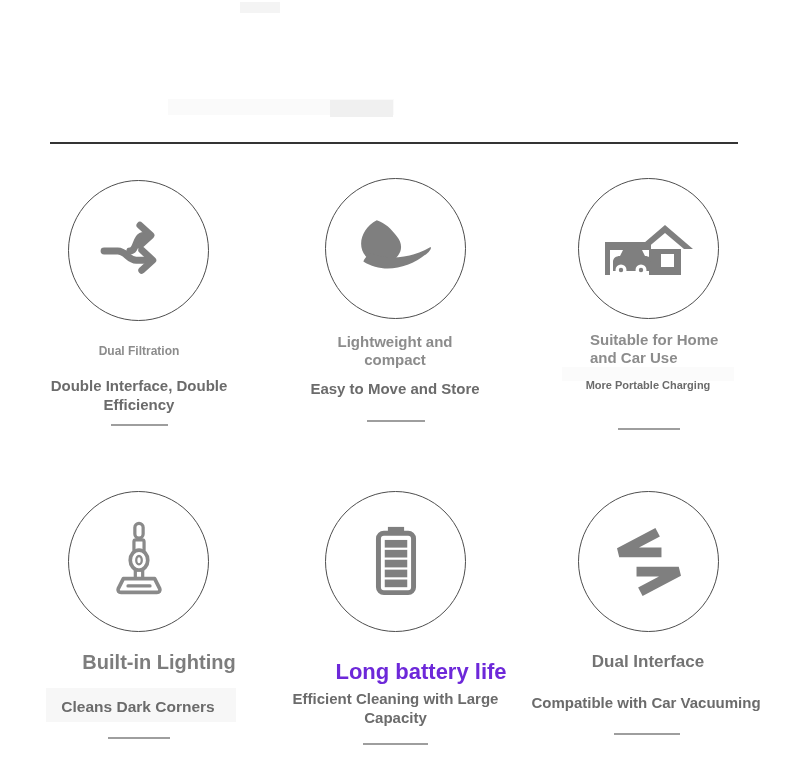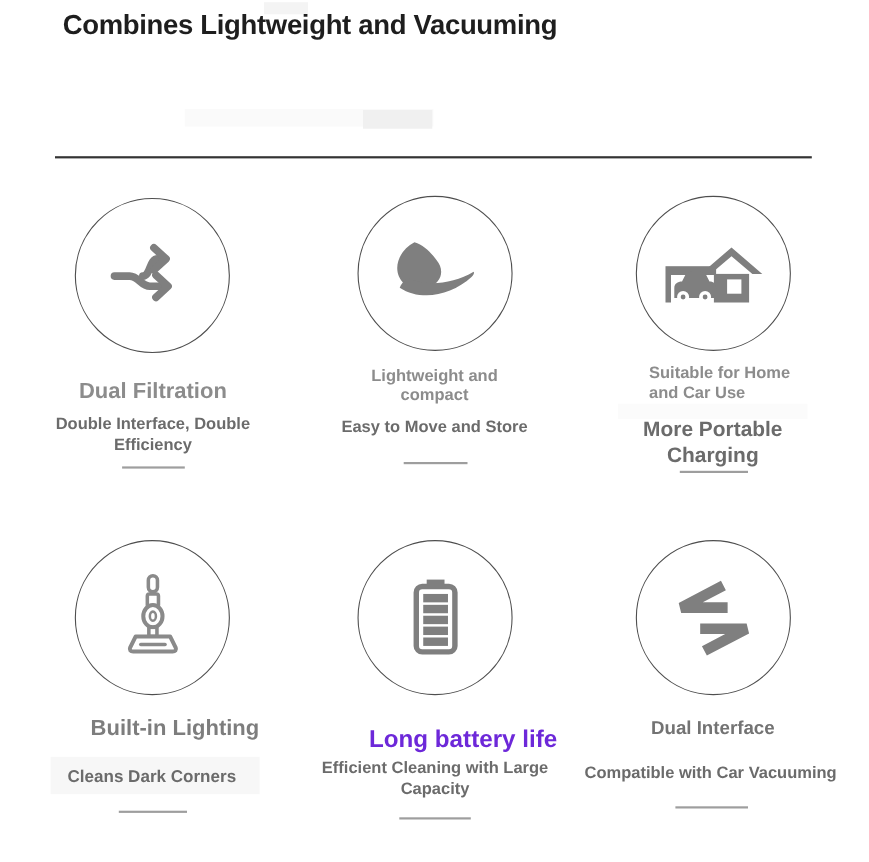--- a/index.html
+++ b/index.html
@@ -30,35 +30,34 @@
 <body>
 
 <div id="canvas">
 
   <div class="abs artifact" style="left:240px;top:2px;width:40px;height:11px;background:#f4f4f4;"></div>
   <div class="abs artifact" style="left:168px;top:99px;width:226px;height:16px;background:#fafafa;"></div>
   <div class="abs artifact" style="left:330px;top:100px;width:63px;height:17px;background:#f0f0f0;"></div>
   <div class="abs artifact" style="left:562px;top:367px;width:172px;height:14px;background:#fbfbfb;"></div>
   <div class="abs artifact" style="left:46px;top:688px;width:190px;height:34px;background:#f7f7f7;"></div>
 
-  <div class="abs headline" style="left:57px;top:9px;">Combines Lightweight and Vacuuming</div>
   <div class="abs divider" style="left:50px;top:142px;width:688px;"></div>
 
   <section>
     <div class="abs circle" style="left:68px;top:180px;">
       <svg width="92" height="92" viewBox="0 0 100 100">
         <g fill="none" stroke="#7f7f7f" stroke-width="7.5" stroke-linecap="round" stroke-linejoin="round">
           <path d="M12 50 H27 C36 50 38 60 47 60 H58"></path>
           <path d="M53 49 L65 60 L53 71"></path>
           <path d="M40 50 C48 50 46 33 55 33 H57"></path>
           <path d="M51 22 L63 33 L51 44"></path>
         </g>
       </svg>
     </div>
-    <div class="abs f-title" style="left:29px;top:344px;width:220px;font-size:20px;">Dual Filtration</div>
+    <div class="abs f-title" style="left:29px;top:344px;width:220px;font-size:12px;">Dual Filtration</div>
     <div class="abs f-sub" style="left:34px;top:377px;width:210px;font-size:15px;">Double Interface, Double Efficiency</div>
     <div class="abs uline" style="left:111px;top:424px;width:57px;"></div>
   </section>
 
   <section>
     <div class="abs circle" style="left:325px;top:178px;">
       <svg width="96" height="96" viewBox="0 0 100 100">
         <g fill="#7f7f7f">
           <path d="M30 20 C14 28 8 48 20 59 C30 68 45 66 52 57 C57 51 56 43 51 37 C45 29 39 23 30 20 Z"></path>
           <path d="M16 63 C36 76 64 71 84 53 C86 51 87 49 86 48 C66 60 40 62 23 54 C20 57 17 60 16 63 Z"></path>
@@ -81,21 +80,21 @@
           <path d="M14 72 V63 C14 59 17 57 21 57 L24 51 C25 49 27 48 30 48 H37 C40 48 42 49 43 51 L46 57 C50 57 52 59 52 63 V72 Z"></path>
         </g>
         <rect x="62" y="55" width="13" height="13" fill="#ffffff"></rect>
         <circle cx="22" cy="71" r="5.5" fill="#ffffff"></circle>
         <circle cx="42" cy="71" r="5.5" fill="#ffffff"></circle>
         <circle cx="22" cy="71" r="2.2" fill="#7f7f7f"></circle>
         <circle cx="42" cy="71" r="2.2" fill="#7f7f7f"></circle>
       </svg>
     </div>
     <div class="abs f-title" style="left:590px;top:331px;width:150px;font-size:15px;text-align:left;">Suitable for Home and Car Use</div>
-    <div class="abs f-sub" style="left:548px;top:379px;width:200px;font-size:19px;">More Portable Charging</div>
+    <div class="abs f-sub" style="left:548px;top:379px;width:200px;font-size:11px;">More Portable Charging</div>
     <div class="abs uline" style="left:618px;top:428px;width:62px;"></div>
   </section>
 
   <section>
     <div class="abs circle" style="left:68px;top:491px;">
       <svg width="92" height="92" viewBox="0 0 100 100">
         <g fill="#ffffff" stroke="#8a8a8a">
           <rect x="45.5" y="8" width="9" height="16" rx="4.5" stroke-width="3.5"></rect>
           <rect x="44.5" y="26" width="11" height="13" rx="2" stroke-width="3.5"></rect>
           <ellipse cx="50" cy="48" rx="9.5" ry="11" stroke-width="4"></ellipse>

